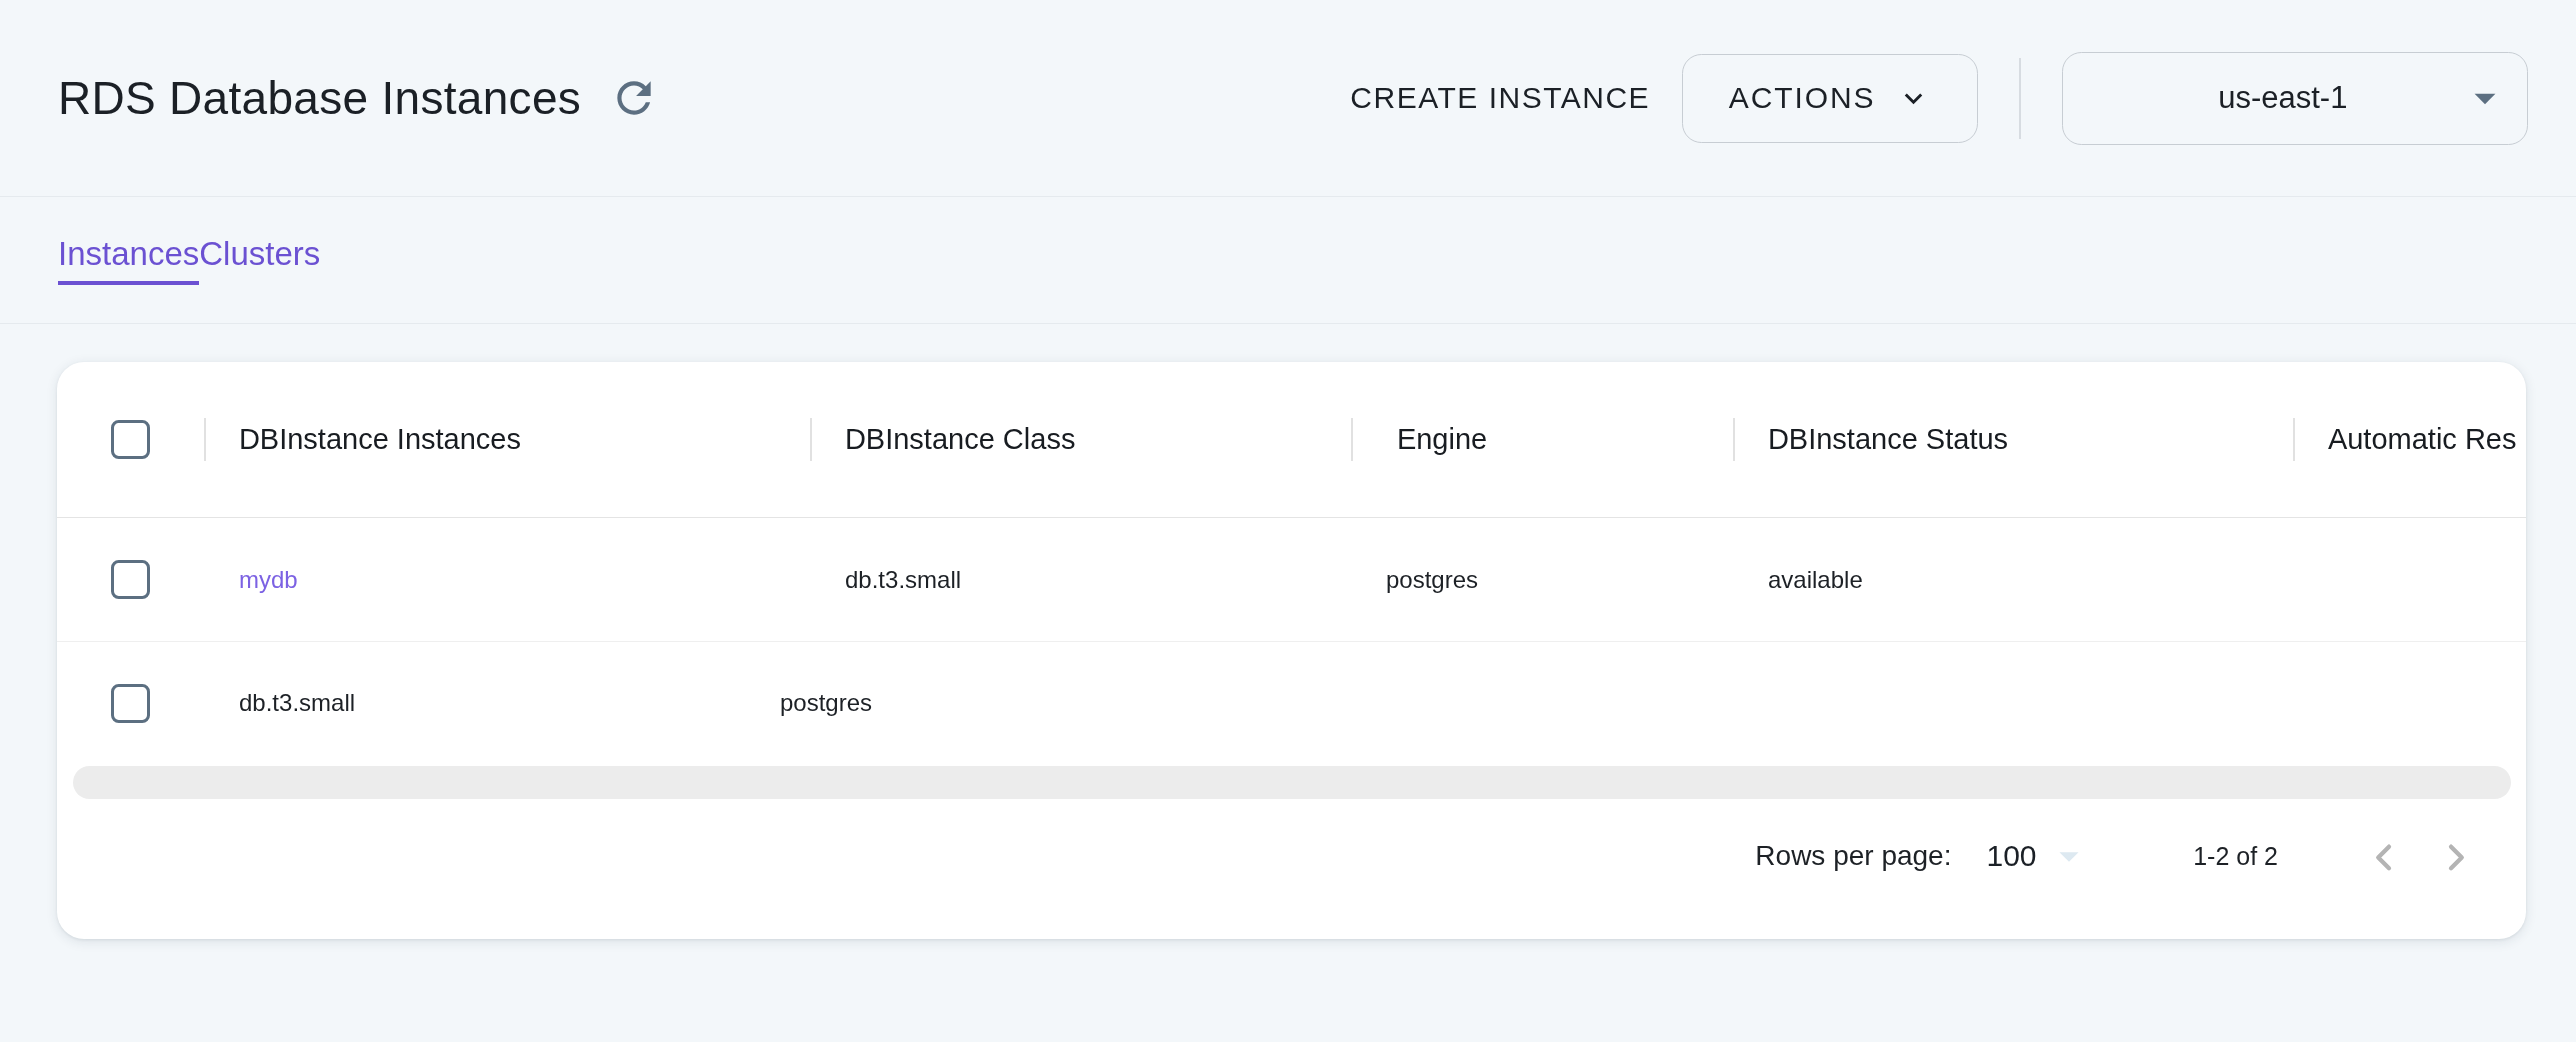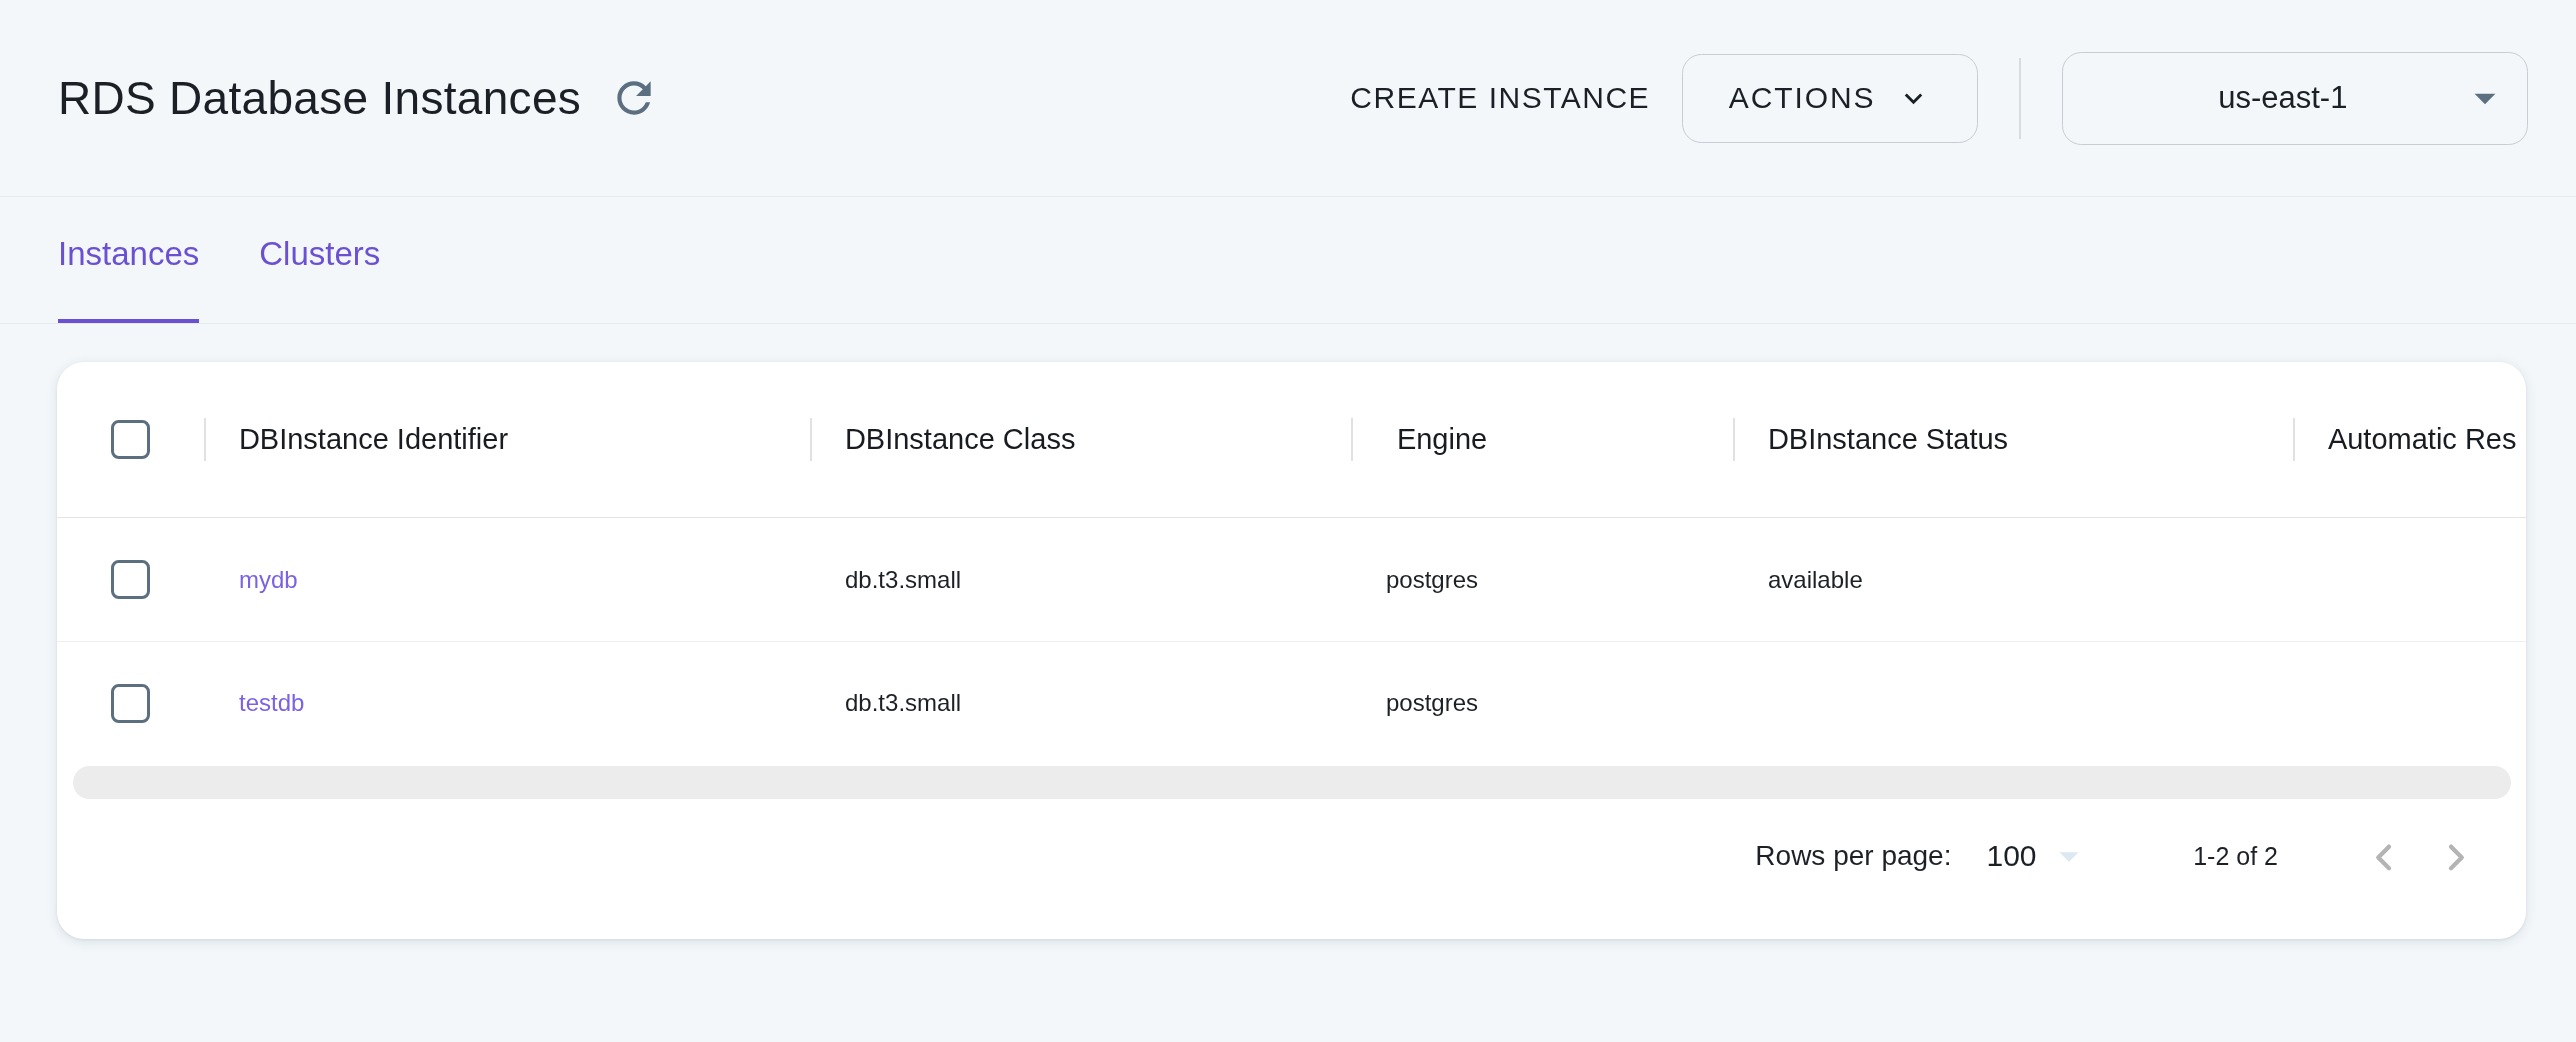--- a/index.html
+++ b/index.html
@@ -47,21 +47,21 @@
     height:93px; width:466px; border:1.9px solid var(--button-border); border-radius:19.4px;
     background:transparent; display:flex; align-items:center; cursor:pointer;
     padding:0 17.4px 0 43px; font-family:inherit; font-size:31px; color:var(--text-primary);
   }
   .region-select .sel-label{flex:1; text-align:center;}
   .region-select .tri{color:var(--slate); display:flex;}
 
   
   .tab-bar{
     height:127px; flex:0 0 auto; border-bottom:1.9px solid var(--border-light);
-    display:flex; gap:60px; padding:0 58px;
+    display:flex; align-items:center; padding:0 58px;
   }
   .tab{
     border:none; background:transparent; cursor:pointer; font-family:inherit;
     font-size:33px; font-weight:500; color:var(--accent-purple); padding-bottom:7.7px;
     border-bottom:4.8px solid transparent;
   }
   .tab.active{border-bottom-color:var(--accent-purple);}
 
   
   .content{flex:1; padding:38px 50px 0 57px;}
@@ -156,21 +156,21 @@
 
   <main class="content">
     <section class="card">
 
       <div class="grid-header">
         <div class="cell-check">
           <span class="checkbox"></span>
         </div>
         <div class="hcell c1">
           <span class="sep"></span>
-          <span class="hlabel">DBInstance Identifier</span>
+          <span class="hlabel">DBInstance Instances</span>
         </div>
         <div class="hcell c2">
           <span class="sep"></span>
           <span class="hlabel">DBInstance Class</span>
         </div>
         <div class="hcell c3">
           <span class="sep"></span>
           <span class="hlabel">Engine</span>
         </div>
         <div class="hcell c4">
@@ -191,21 +191,20 @@
         <div class="cell c2">db.t3.small</div>
         <div class="cell c3">postgres</div>
         <div class="cell c4">available</div>
         <div class="cell c5"></div>
       </div>
 
       <div class="grid-row">
         <div class="cell-check">
           <span class="checkbox"></span>
         </div>
-        <div class="cell link c1">testdb</div>
         <div class="cell c2">db.t3.small</div>
         <div class="cell c3">postgres</div>
         <div class="cell c5"></div>
       </div>
 
       <div class="hscroll"></div>
 
       <div class="pager">
         <span class="rpp-label">Rows per page:</span>
         <button class="rpp-select">

